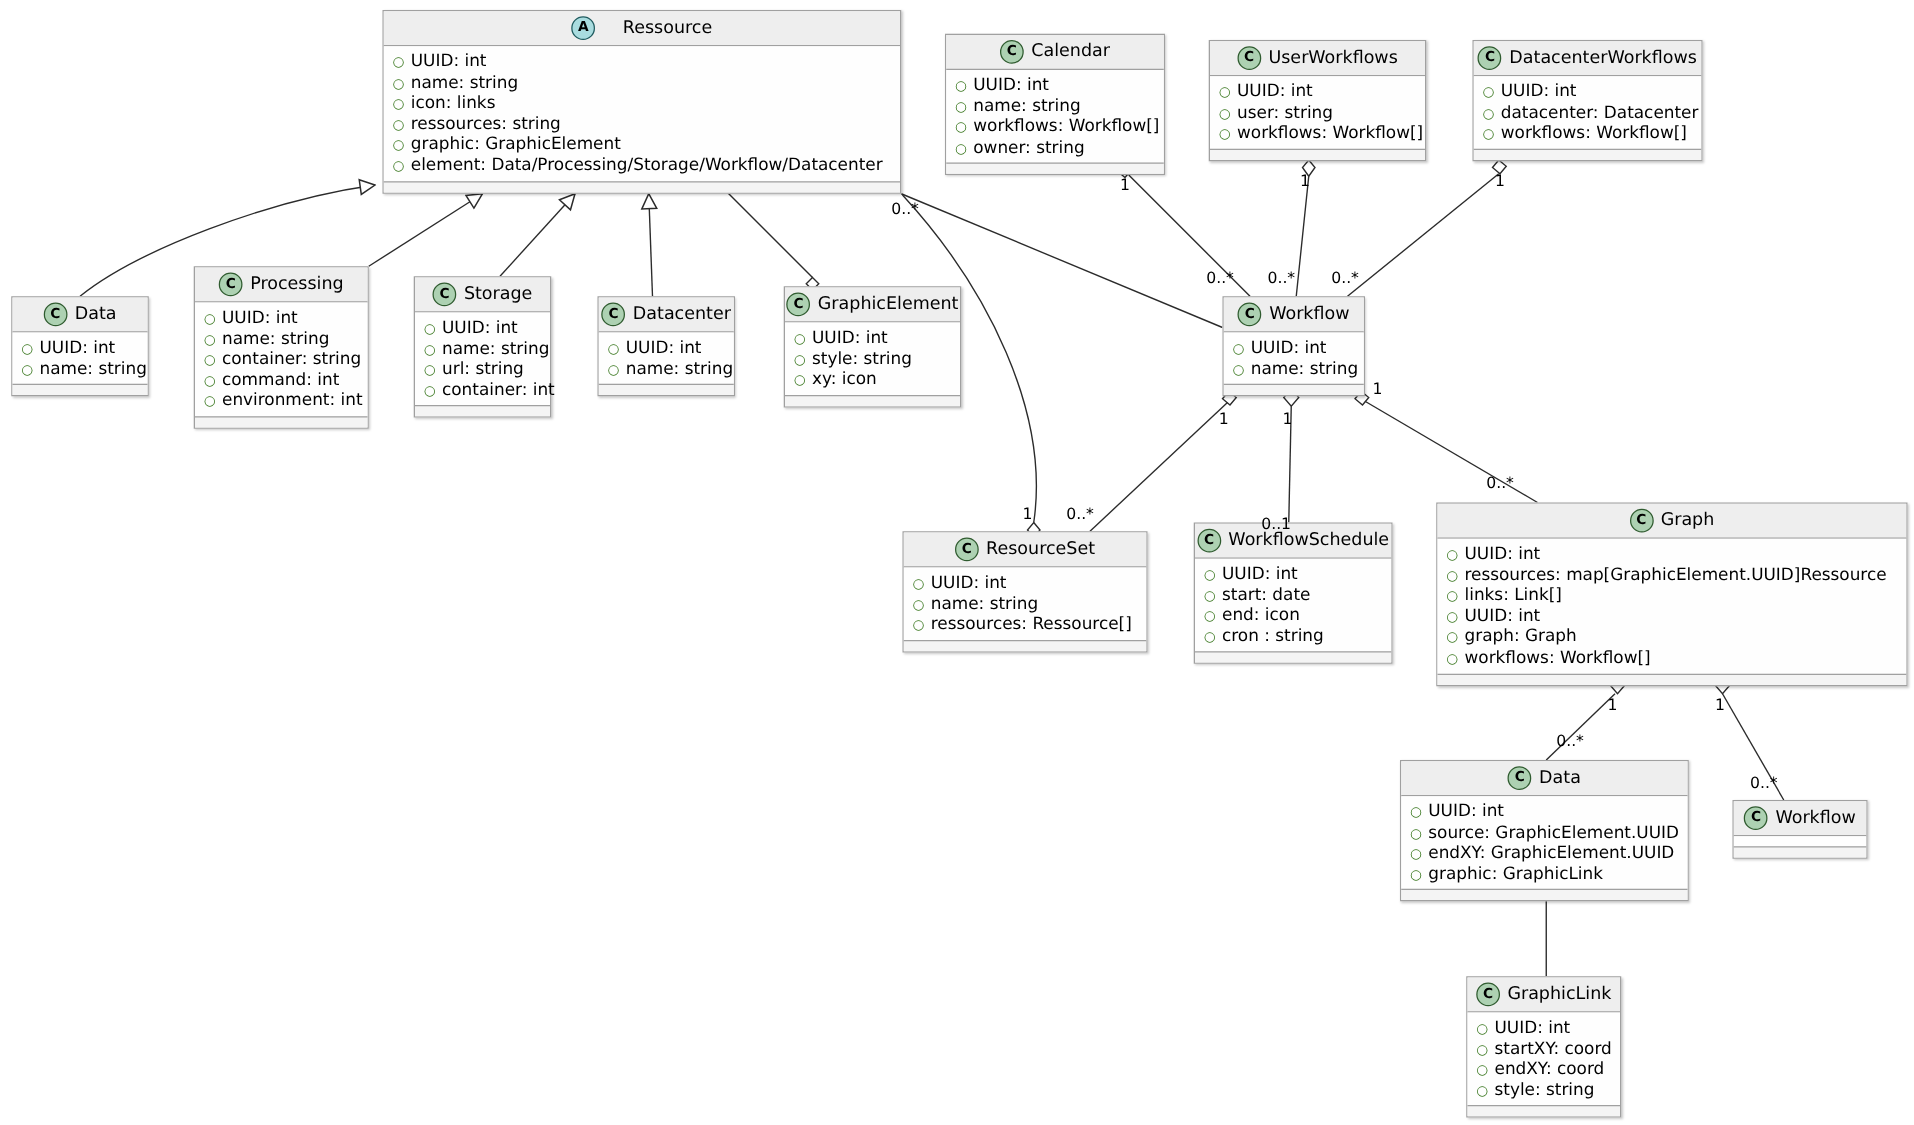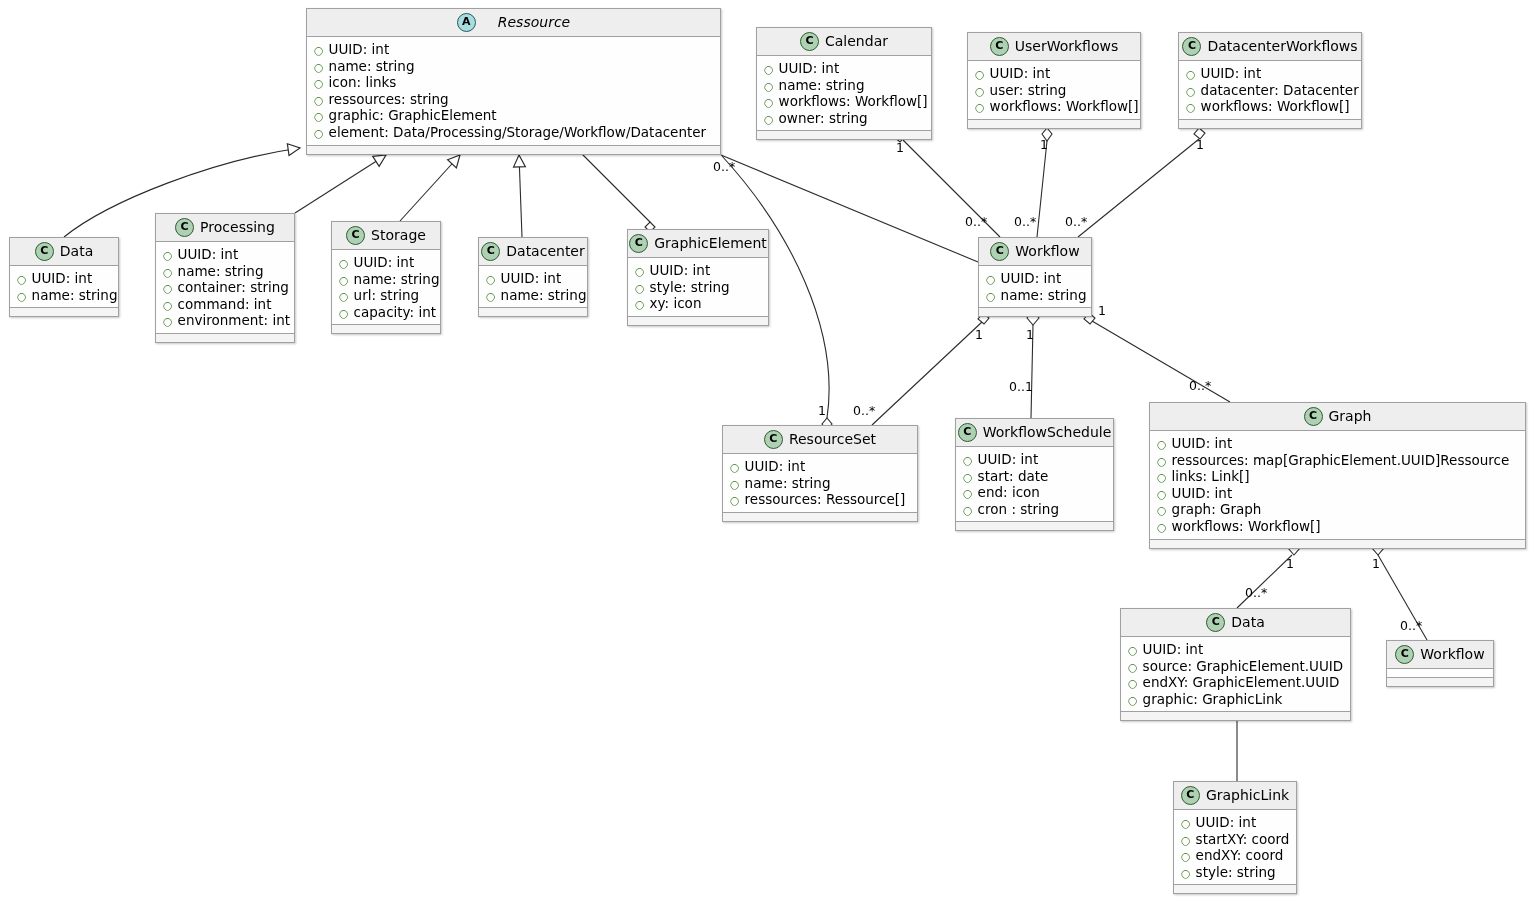--- a/index.html
+++ b/index.html
@@ -45,21 +45,20 @@
     justify-content: center;
     gap: 6px;
     height: 28px;
   }
   .uml-title {
     font-size: 14px;
     color: #000000;
     line-height: 16px;
   }
   .uml-title.abstract {
-    font-style: italic;
     margin-left: 16px;
   }
   .stereo {
     display: inline-block;
     width: 17px;
     height: 17px;
     border-radius: 50%;
     border: 1px solid #2F5B2F;
     background: #ADD1B2;
     color: #000000;
@@ -327,21 +326,21 @@
           <div class="attr">
             <span class="vis">○</span>
             <span>name: string</span>
           </div>
           <div class="attr">
             <span class="vis">○</span>
             <span>url: string</span>
           </div>
           <div class="attr">
             <span class="vis">○</span>
-            <span>capacity: int</span>
+            <span>container: int</span>
           </div>
         </div>
         <div class="uml-foot"></div>
       </div>
       <div class="uml-class" style="left: 478px; top: 237px; width: 110px;">
         <div class="uml-header">
           <span class="stereo">C</span>
           <span class="uml-title">Datacenter</span>
         </div>
         <div class="uml-attrs">
@@ -537,21 +536,21 @@
       <div class="mult" style="left: 713px; top: 160px;">0..*</div>
       <div class="mult" style="left: 896px; top: 141px;">1</div>
       <div class="mult" style="left: 1040px; top: 138px;">1</div>
       <div class="mult" style="left: 1196px; top: 138px;">1</div>
       <div class="mult" style="left: 965px; top: 215px;">0..*</div>
       <div class="mult" style="left: 1014px; top: 215px;">0..*</div>
       <div class="mult" style="left: 1065px; top: 215px;">0..*</div>
       <div class="mult" style="left: 1098px; top: 304px;">1</div>
       <div class="mult" style="left: 975px; top: 328px;">1</div>
       <div class="mult" style="left: 1026px; top: 328px;">1</div>
-      <div class="mult" style="left: 1009px; top: 380px;">0..1</div>
+      <div class="mult" style="left: 1009px; top: 412px;">0..1</div>
       <div class="mult" style="left: 1189px; top: 379px;">0..*</div>
       <div class="mult" style="left: 818px; top: 404px;">1</div>
       <div class="mult" style="left: 853px; top: 404px;">0..*</div>
       <div class="mult" style="left: 1286px; top: 557px;">1</div>
       <div class="mult" style="left: 1245px; top: 586px;">0..*</div>
       <div class="mult" style="left: 1372px; top: 557px;">1</div>
       <div class="mult" style="left: 1400px; top: 619px;">0..*</div>
     </div>
 
 </div>

